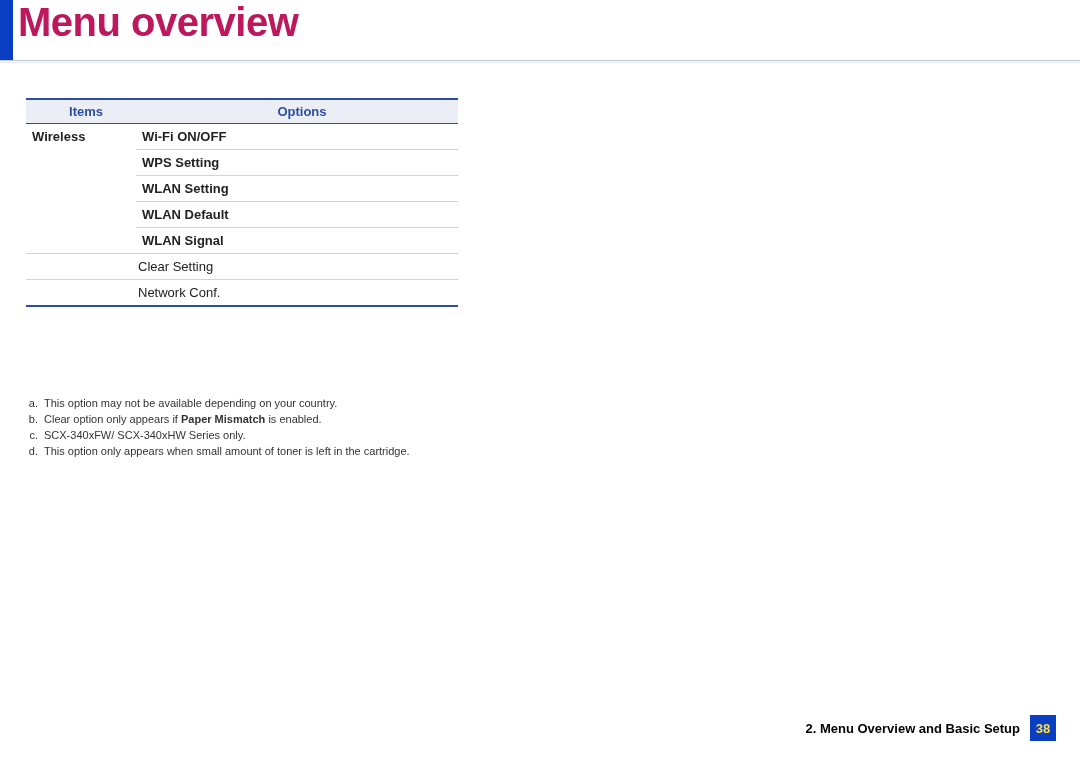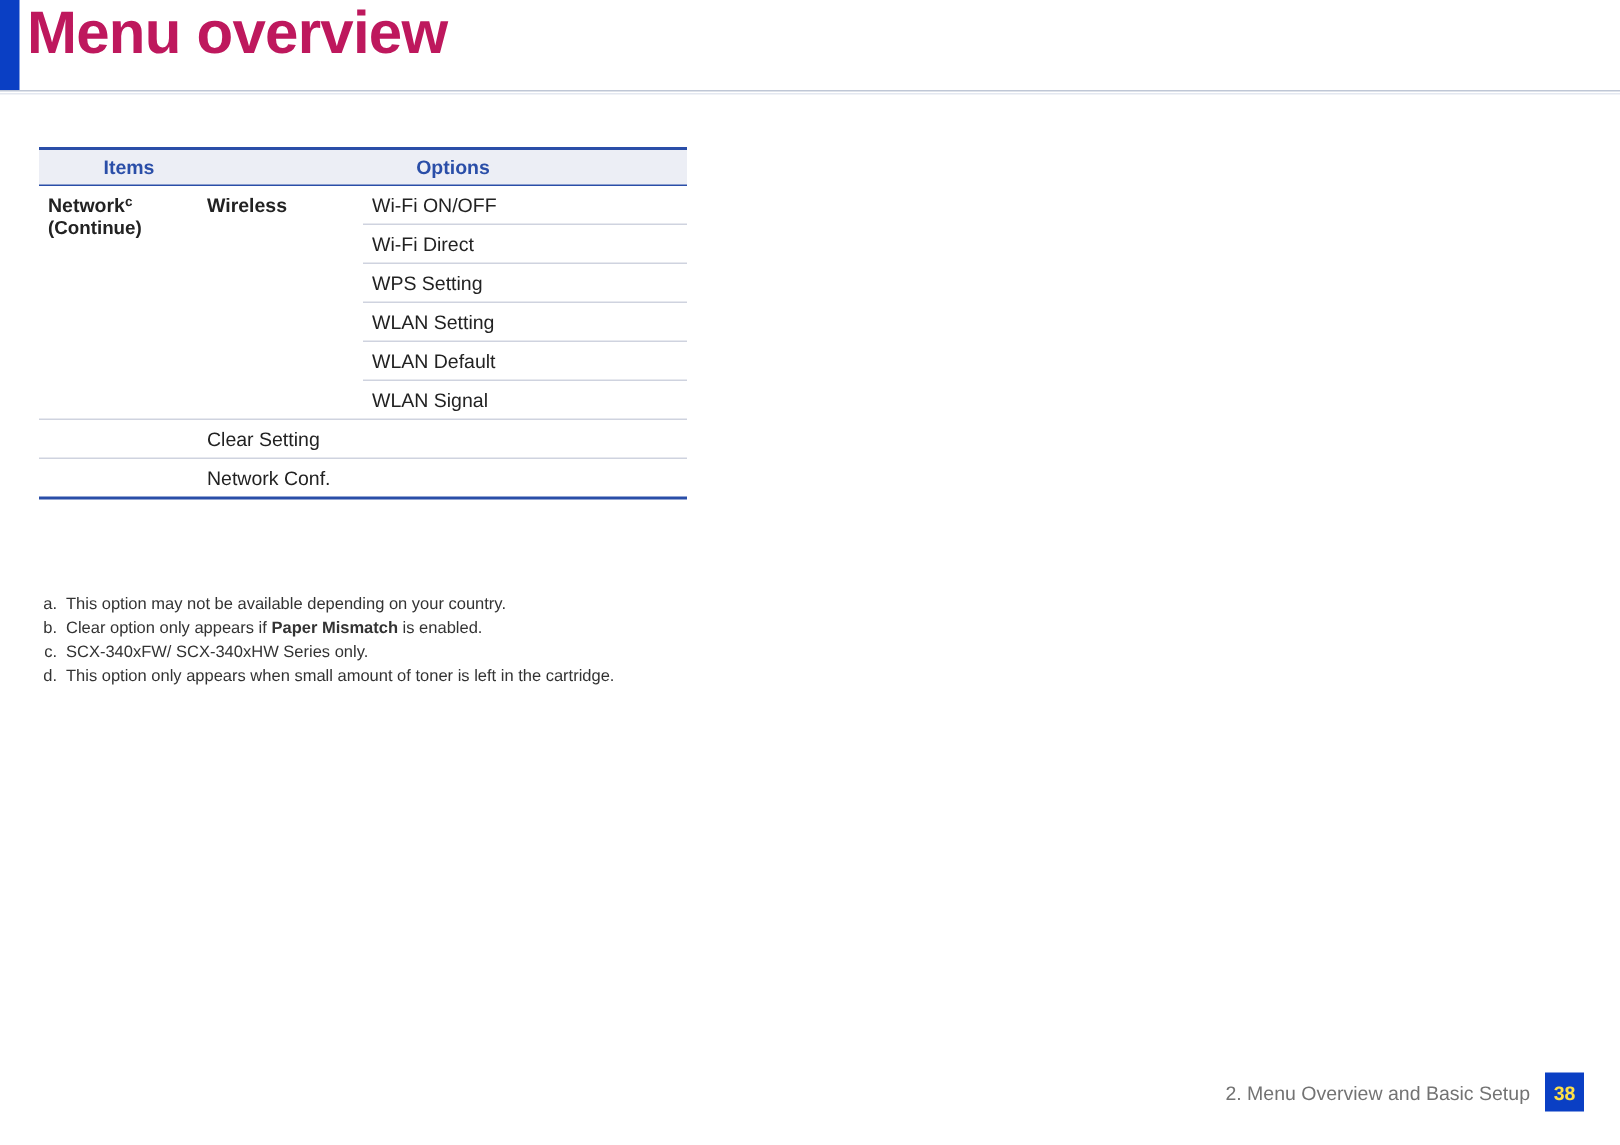--- a/index.html
+++ b/index.html
@@ -19,56 +19,51 @@
   .row { display: flex; border-bottom: 1px solid #cfd3df; }
   .row.last { border-bottom: 2px solid #2a4ea8; }
   .cell { padding: 5px 6px 5px 6px; font-weight: 700; color: #222; }
   .cell-items { width: 106px; font-weight: 400; }
   .cell-items .item-name { font-weight: 700; display: inline-block; }
   .cell-items .sup { font-size: 9px; vertical-align: top; position: relative; top: 0px; font-weight:700;}
   .cell-items .continue { font-weight: 700; font-size: 12.5px; }
   .cell-group { width: 110px; font-weight: 700; }
   .cell-sub { flex: 1; font-weight: 400; padding-left: 6px; }
   .subrows { flex: 1; display: flex; flex-direction: column; }
-  .subrow { border-bottom: 1px solid #cfd3df; padding: 5px 6px; font-weight: 400; }
+  .subrow { border-bottom: 1px solid #cfd3df; padding: 5px 6px; font-weight: 700; }
   .subrow:last-child { border-bottom: none; }
 
   .footnotes { position: absolute; left: 26px; top: 396px; width: 600px; font-size: 11px; color: #333; line-height: 1.45; }
   .footnotes .fn { display: flex; gap: 6px; }
   .footnotes .fn-label { width: 12px; text-align: right; flex-shrink:0;}
   .footnotes b { font-weight: 700; }
 
   .footer { position: absolute; right: 24px; bottom: 22px; display: flex; align-items: center; gap: 10px; }
-  .footer-text { color: #737373; font-weight: 400; font-size: 13px; }
+  .footer-text { color: #000000; font-weight: 700; font-size: 13px; }
   .page-num-box { width: 26px; height: 26px; background: #0a3fc4; color: #fde047; font-weight: 700; font-size: 13px; display: flex; align-items: center; justify-content: center; }
 </style>
 </head>
 <body>
 
 <div class="blue-bar"></div>
 <div class="page-title">Menu overview</div>
 <div class="rule-top"></div>
 <div class="rule-bot"></div>
 
 <div class="table-wrap">
   <div class="table-top-border"></div>
   <div class="thead">
     <div class="th th-items">Items</div>
     <div class="th th-options">Options</div>
   </div>
   <div class="tbody">
     <div class="row">
-      <div class="cell cell-items">
-        <span class="item-name">Network</span><span class="sup">c</span><br>
-        <span class="continue">(Continue)</span>
-      </div>
       <div class="cell cell-group">Wireless</div>
       <div class="subrows">
         <div class="subrow">Wi-Fi ON/OFF</div>
-        <div class="subrow">Wi-Fi Direct</div>
         <div class="subrow">WPS Setting</div>
         <div class="subrow">WLAN Setting</div>
         <div class="subrow">WLAN Default</div>
         <div class="subrow">WLAN Signal</div>
       </div>
     </div>
     <div class="row">
       <div class="cell cell-items"></div>
       <div class="cell cell-sub" style="flex:1">Clear Setting</div>
     </div>

